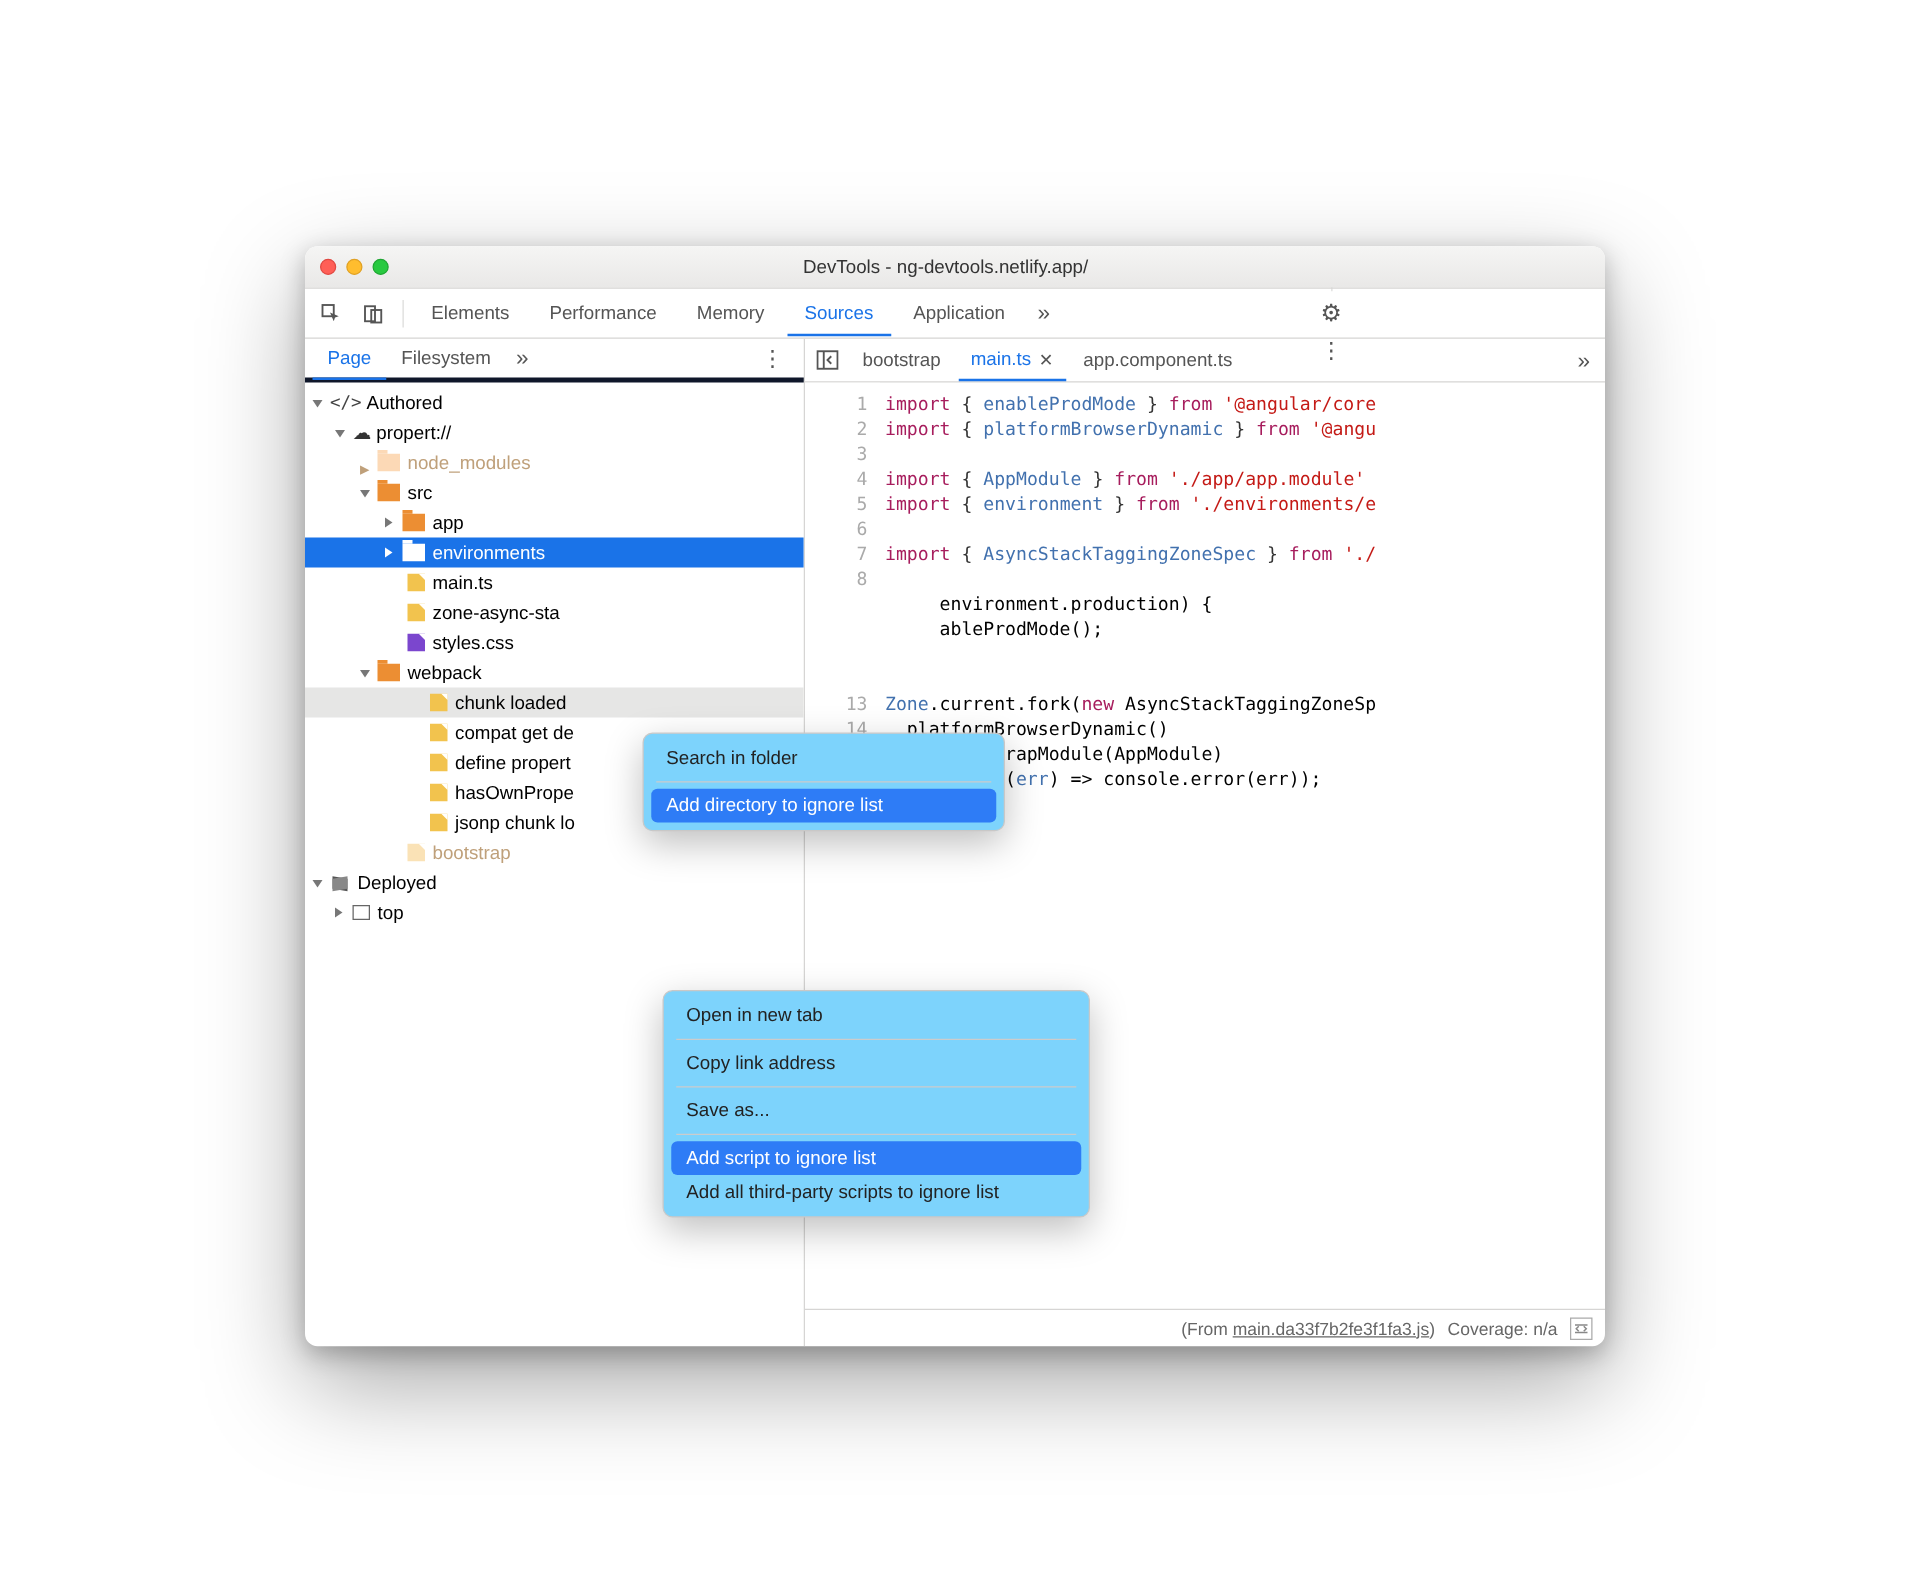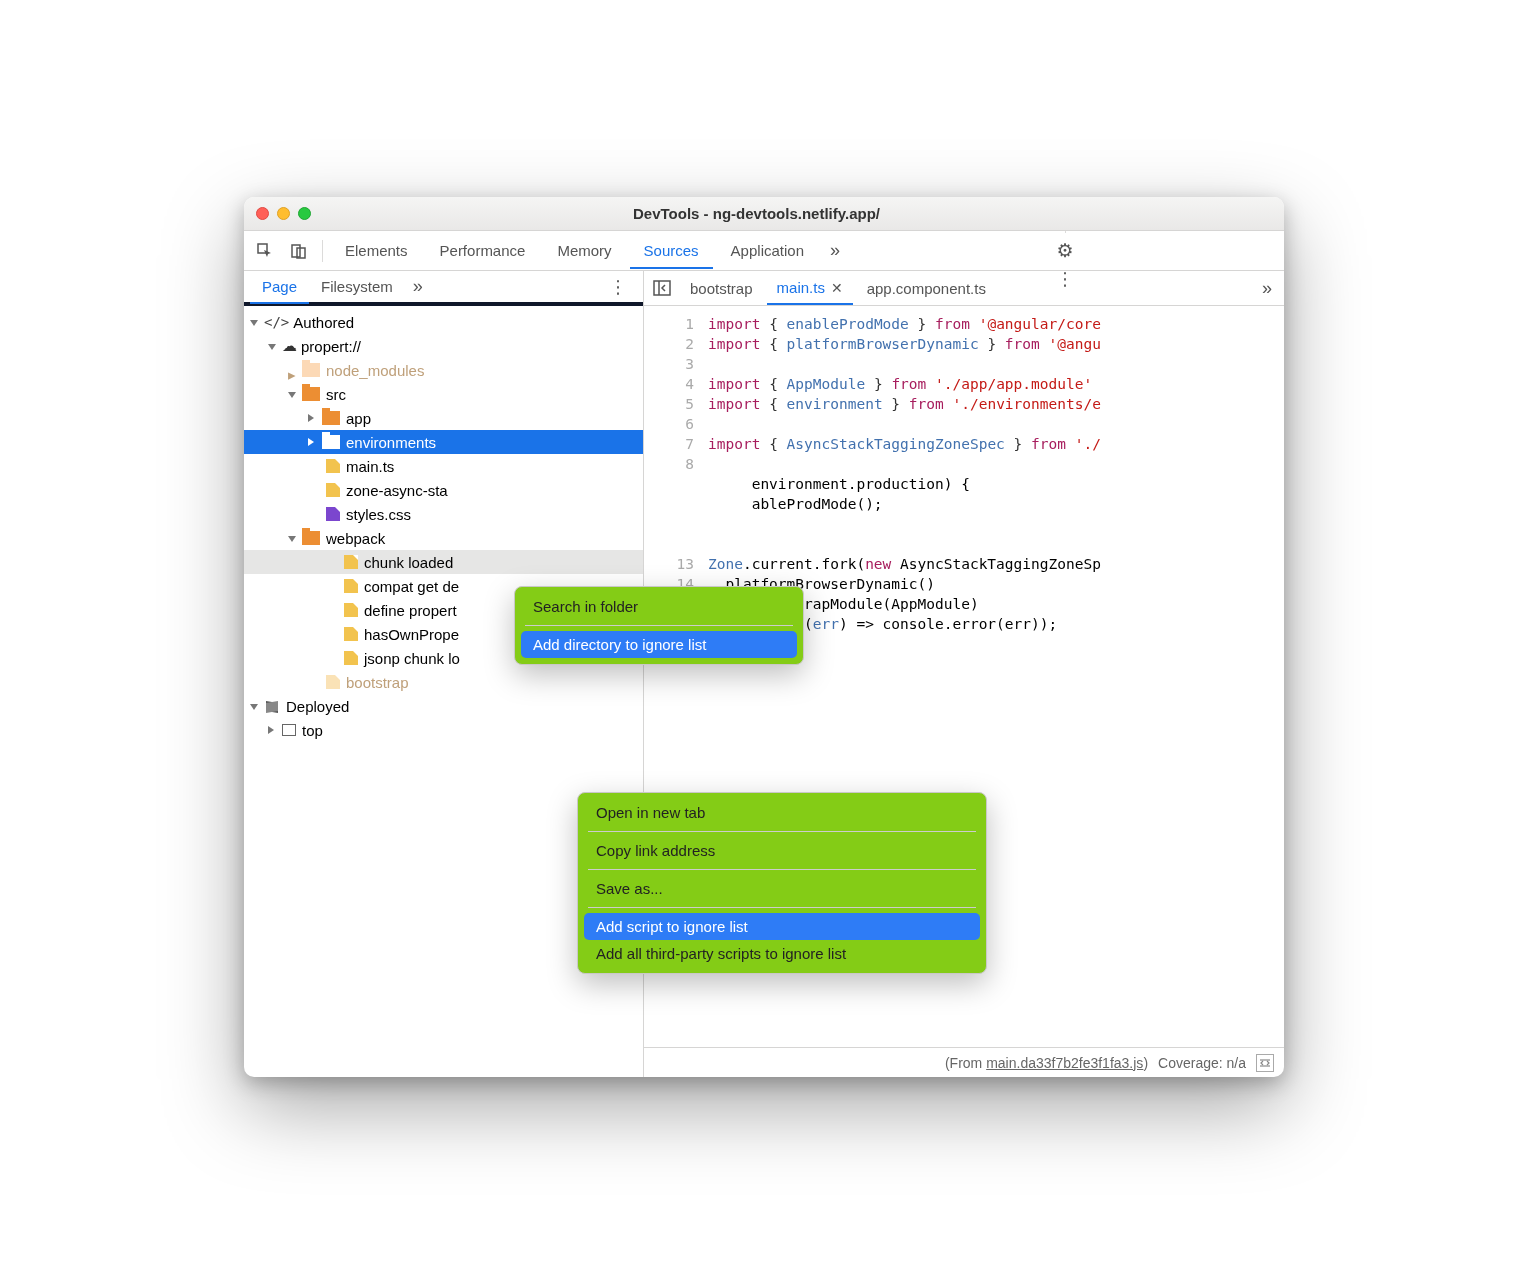--- a/index.html
+++ b/index.html
@@ -27,21 +27,21 @@
     position: relative;
     padding: 0 12px;
   }
   .traffic { display: flex; gap: 8px; }
   .tl { width: 13px; height: 13px; border-radius: 50%; }
   .tl.red { background: #ff5f57; border: 0.5px solid #e04942; }
   .tl.yellow { background: #ffbd2e; border: 0.5px solid #e0a124; }
   .tl.green { background: #28c940; border: 0.5px solid #20a633; }
   .titletext {
     position: absolute; left: 0; right: 15px; text-align: center;
-    font-size: 15px; font-weight: 700; color: #333;
+    font-size: 15px; font-weight: 400; color: #333;
   }
   .tabbar {
     height: 40px;
     display: flex; align-items: center;
     border-bottom: 1px solid #d6d5d4;
     padding: 0 6px;
     gap: 4px;
     font-size: 15px;
   }
   .tabbar .toolbtn { width: 30px; height: 30px; display:flex;align-items:center;justify-content:center;color:#555;}
@@ -167,21 +167,21 @@
     display:flex; align-items:center; justify-content:flex-end;
     font-size: 14px; color:#666;
     padding: 0 10px;
     gap: 10px;
   }
   .statusbar .link { text-decoration: underline;}
   .format-icon { width:18px; height:18px; border:1px solid #aaa; display:flex;align-items:center;justify-content:center;font-size:11px;color:#777;}
   
   .ctxmenu {
     position:absolute;
-    background:#84cc16;
+    background:#7dd3fc;
     border:1px solid #c9c8c7;
     border-radius:8px;
     box-shadow: 0 10px 30px rgba(0,0,0,0.25);
     padding:6px;
     font-size:15px;
     min-width: 260px;
   }
   .ctxmenu .item {
     padding: 5px 12px;
     border-radius:5px;
@@ -400,21 +400,21 @@
       </div>
     </div>
   </div>
 
   <div class="ctxmenu" style="left:270px; top:389px; width:290px;">
     <div class="item">Search in folder</div>
     <div class="divider"></div>
     <div class="item active">Add directory to ignore list</div>
   </div>
 
-  <div class="ctxmenu" style="left:286px; top:595px; width:410px;margin-left:47px;">
+  <div class="ctxmenu" style="left:286px; top:595px; width:342px;">
     <div class="item">Open in new tab</div>
     <div class="divider"></div>
     <div class="item">Copy link address</div>
     <div class="divider"></div>
     <div class="item">Save as...</div>
     <div class="divider"></div>
     <div class="item active">Add script to ignore list</div>
     <div class="item">Add all third-party scripts to ignore list</div>
   </div>
 </div>

